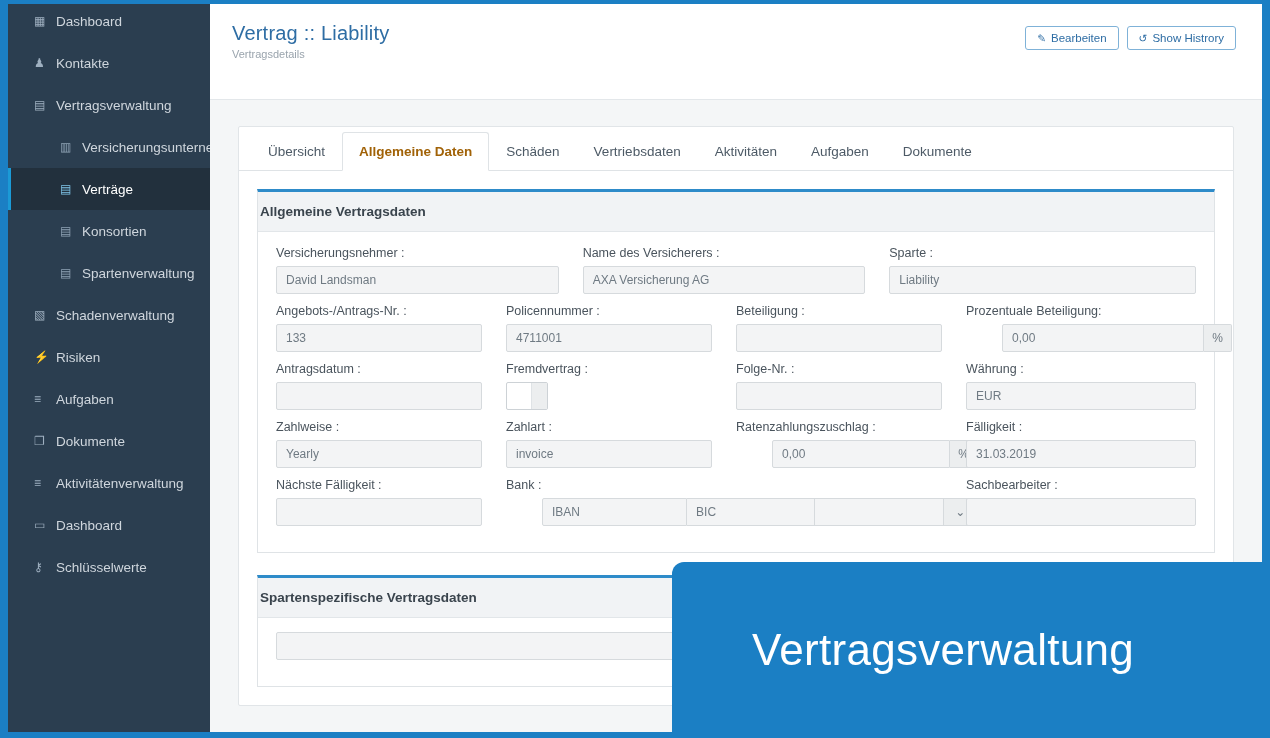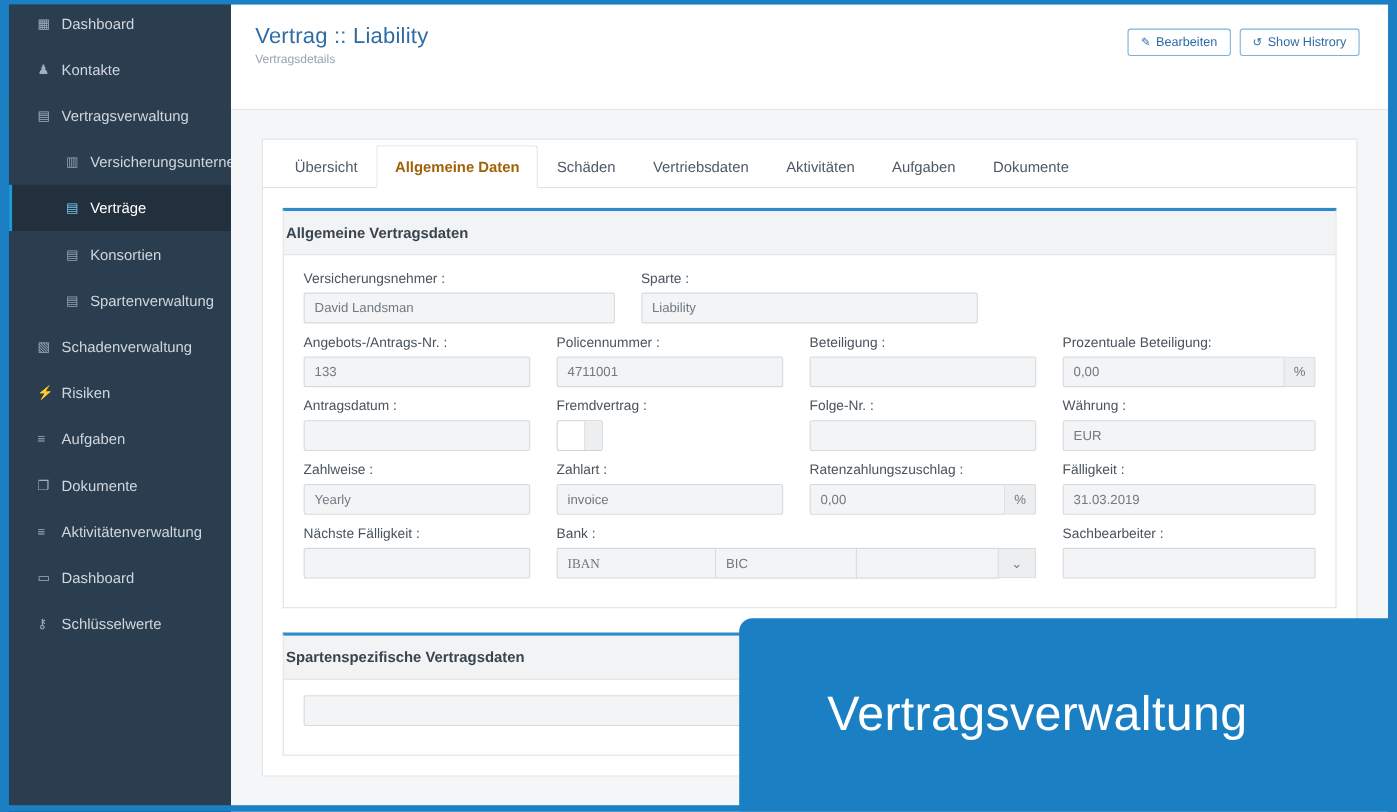--- a/index.html
+++ b/index.html
@@ -171,21 +171,21 @@
     font-size: 12px;
     color: #6f7a83;
     padding: 0 9px;
     display: flex;
     align-items: center;
     width: 100%;
     white-space: nowrap;
     overflow: hidden;
   }
   .inp.empty { color: transparent; }
-  .inp-group { display: flex; width: 100%; }
+  .inp-group { display: flex; width: 100%; margin-left: 36px; }
   .inp-group .inp { border-radius: 2px 0 0 2px; }
   .addon {
     height: 28px;
     min-width: 28px;
     padding: 0 8px;
     border: 1px solid #d6dadd;
     border-left: none;
     background: #eceeef;
     font-size: 12px;
     color: #6f7a83;
@@ -207,21 +207,21 @@
     right: 0; top: 0; bottom: 0;
     width: 15px;
     background: #eceeef;
     border-left: 1px solid #dfe3e6;
   }
 
   
   .w-3 { width: 33.33%; }
   .w-4 { width: 25%; }
 
-  .bank-row .iban { width: 170px; font-family: Liberation Serif, serif; }
+  .bank-row .iban { width: 170px; }
   .bank-row .bic  { width: 150px; }
   .bank-row .acct { width: 150px; }
   .bank-row .sel  { width: 38px; }
 
   .panel2 { margin-top: 22px; }
 
   
   .overlay {
     position: absolute;
     left: 672px; top: 562px;
@@ -358,20 +358,24 @@
         <div class="panel">
           <div class="panel-head">Allgemeine Vertragsdaten</div>
           <div class="panel-body">
 
             <div class="row">
               <div class="fld w-3">
                 <div class="fld-label">Versicherungsnehmer :</div>
                 <div class="inp">David Landsman</div>
               </div>
               <div class="fld w-3">
+                <div class="fld-label">Name des Versicherers :</div>
+                <div class="inp">AXA Versicherung AG</div>
+              </div>
+              <div class="fld w-3">
                 <div class="fld-label">Sparte :</div>
                 <div class="inp">Liability</div>
               </div>
             </div>
 
             <div class="row">
               <div class="fld w-4">
                 <div class="fld-label">Angebots-/Antrags-Nr. :</div>
                 <div class="inp">133</div>
               </div>

